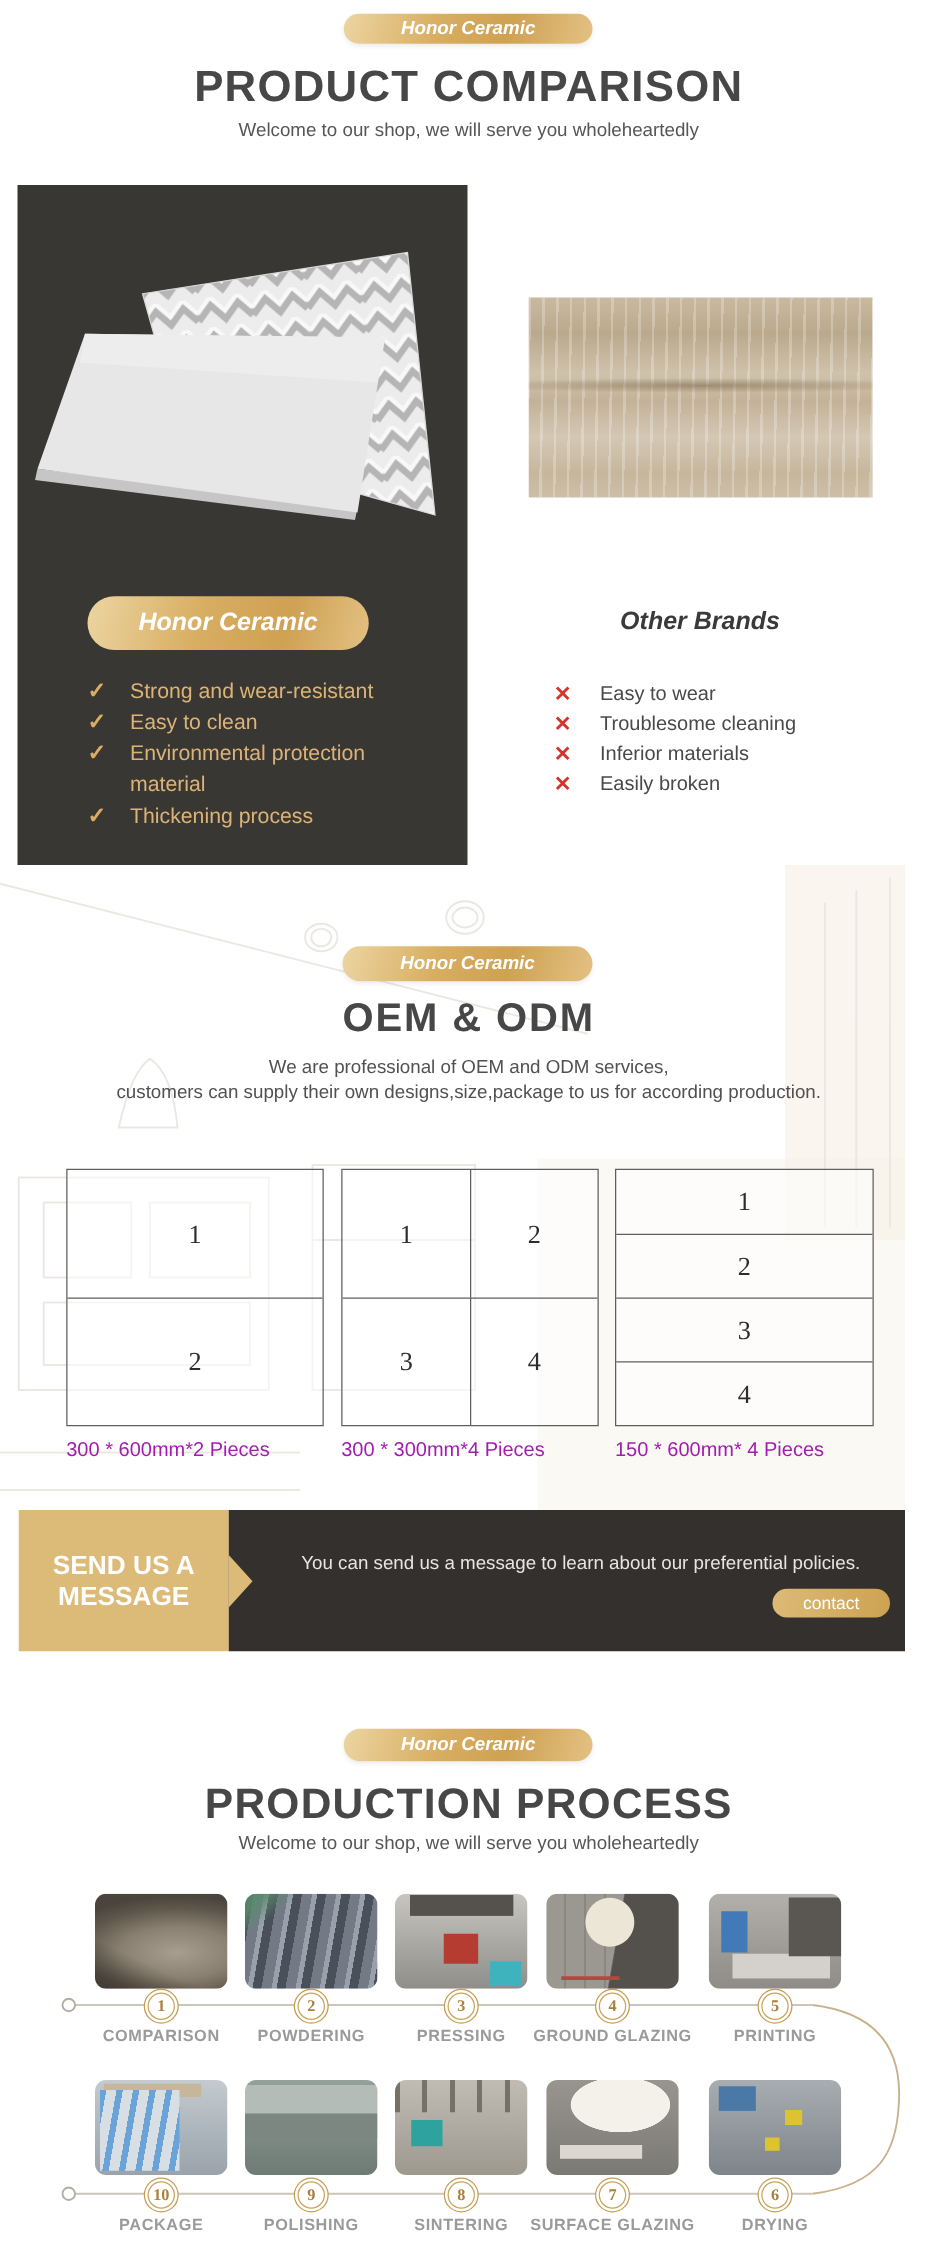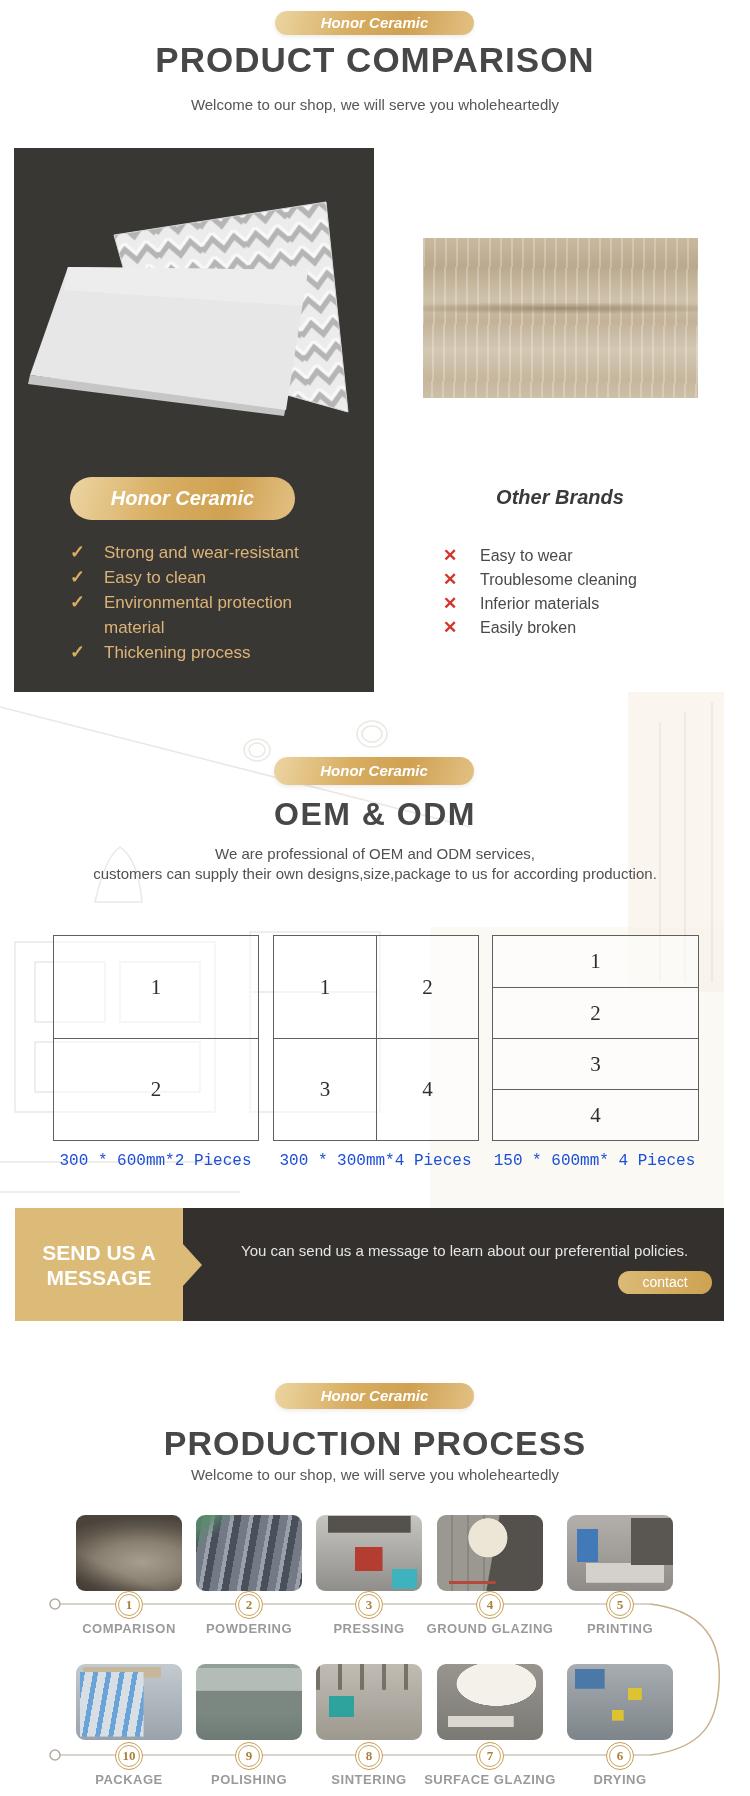--- a/index.html
+++ b/index.html
@@ -10,21 +10,21 @@
   .badge{position:absolute;border-radius:14px;color:#fff;font-weight:700;font-style:italic;
          text-align:center;background:linear-gradient(105deg,#ecd5a2 0%,#d8ae62 38%,#cfa152 66%,#e3c184 100%);
          box-shadow:0 2px 4px rgba(0,0,0,.08);}
   .b-top{left:275px;top:11px;width:199px;height:24px;line-height:24px;font-size:15px;}
   .b-oem{left:274px;top:757px;width:200px;height:28px;line-height:28px;font-size:15px;}
   .b-prod{left:275px;top:1383px;width:199px;height:26px;line-height:26px;font-size:15px;}
 
   
   .h-main{position:absolute;left:0;width:750px;text-align:center;margin:0;color:#474747;
           font-weight:800;letter-spacing:1px;}
-  .h1{top:40px;font-size:35px;}
+  .h1{top:50px;font-size:35px;}
   .h-oem2{top:796px;font-size:32px;letter-spacing:1.5px;}
   .h-prod{top:1424px;font-size:34px;}
   .sub{position:absolute;left:0;width:750px;text-align:center;color:#565656;font-size:15px;}
   .s-top{top:96px;}
   .s-prod{top:1466px;}
 
   
   .darkbox{position:absolute;left:14px;top:148px;width:360px;height:544px;background:#393734;}
   .tiles{position:absolute;left:0;top:12px;}
   .pill{position:absolute;left:56px;top:329px;width:225px;height:43px;border-radius:22px;
@@ -54,21 +54,21 @@
   .d2{top:865px;}
   .diag{position:absolute;top:935px;height:204px;border:1px solid #5f5f5f;
         background:rgba(255,255,255,.55);display:grid;
         font-family:"Liberation Serif", serif;font-size:21px;color:#2d2d2d;}
   .diag1{left:53px;width:204px;grid-template-rows:1fr 1fr;}
   .diag2{left:273px;width:204px;grid-template-columns:1fr 1fr;grid-template-rows:1fr 1fr;}
   .diag3{left:492px;width:205px;grid-template-rows:1fr 1fr 1fr 1fr;}
   .cell{display:flex;align-items:center;justify-content:center;}
   .bt{border-top:1px solid #5f5f5f;}
   .bl{border-left:1px solid #5f5f5f;}
-  .cap{position:absolute;top:1152px;width:205px;text-align:center;font-size:16px;color:#1d4ed8;font-family:Liberation Mono, monospace;}
+  .cap{position:absolute;top:1152px;width:205px;font-size:16px;color:#a21caf;}
   .cap1{left:53px;} .cap2{left:273px;} .cap3{left:492px;}
 
   
   .banner{position:absolute;left:15px;top:1208px;width:718px;height:113px;}
   .b-gold{position:absolute;left:0;top:0;width:168px;height:113px;background:#dcba77;
           display:flex;align-items:center;justify-content:center;}
   .b-cta{width:132px;text-align:center;color:#fff;font-weight:700;font-size:21px;line-height:25px;}
   .notch{position:absolute;left:168px;top:36px;width:0;height:0;
          border-top:21px solid rgba(0,0,0,0);border-bottom:21px solid rgba(0,0,0,0);
          border-left:19px solid #dcba77;z-index:2;}

